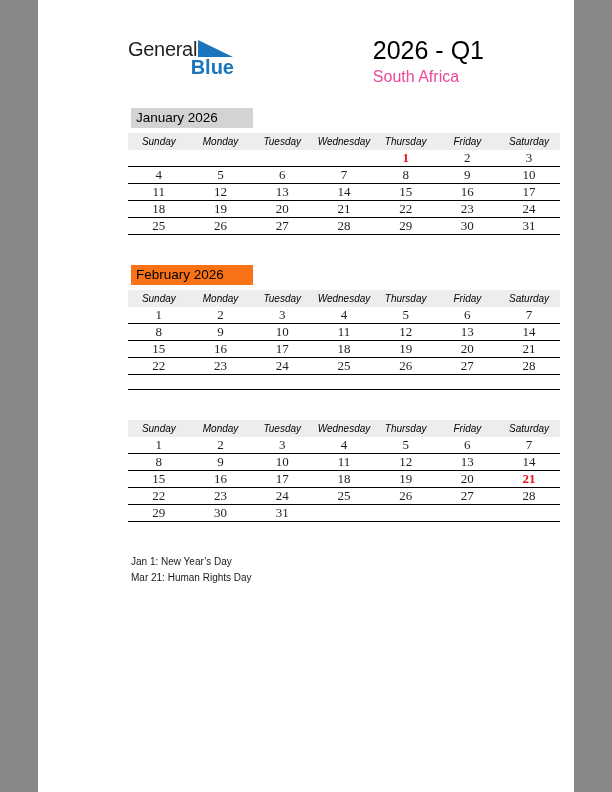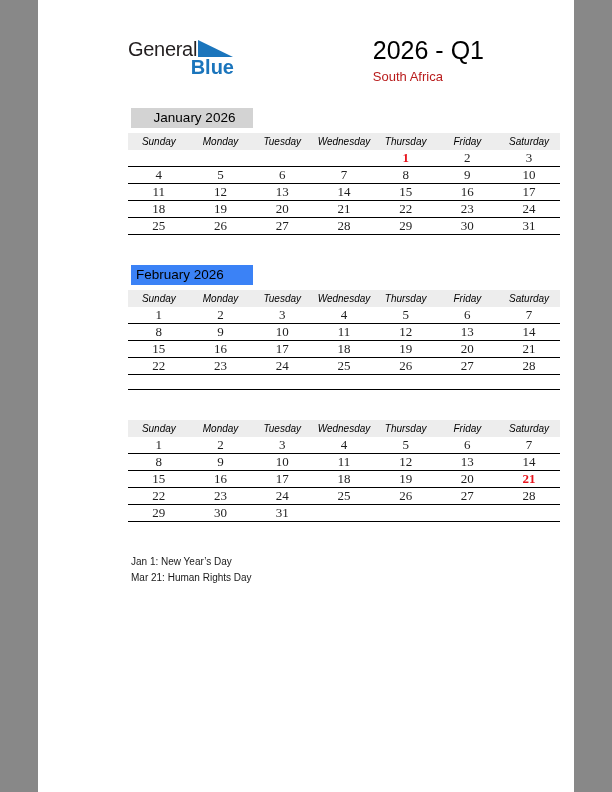--- a/index.html
+++ b/index.html
@@ -17,21 +17,21 @@
   
   .logo { position:absolute; left:90px; top:38px; width:108px; }
   .logo-line1 { display:flex; align-items:flex-end; }
   .logo-word1 { font-size:20px; line-height:22px; color:#231f20; letter-spacing:-0.3px; }
   .logo-flag { display:block; margin-left:1px; margin-bottom:3px; }
   .logo-word2 { font-size:20px; line-height:18px; text-align:right; padding-right:2px; margin-top:-2px;font-weight:bold; }
 
   
   .title-block { position:absolute; right:90px; top:34px; text-align:left; }
   .page-title { font-size:25px; line-height:32px; color:#000; }
-  .page-subtitle { font-size:13px; line-height:22px; color:#b91c1c; }
+  .page-subtitle { font-size:16px; line-height:22px; color:#ec4899; }
 
   
   .months { position:absolute; left:90px; top:108px; width:432px; }
   .month { margin-bottom:30px; }
   .month-title {
     width:122px; height:20px;
     margin-left:3px; margin-bottom:5px;
     padding-left:5px;
     font-size:13.5px; line-height:20px;
     color:#000;
@@ -69,21 +69,21 @@
     <div class="logo-word2" style="color: rgb(27, 117, 188);">Blue</div>
   </div>
 
   <div class="title-block">
     <div class="page-title">2026 - Q1</div>
     <div class="page-subtitle">South Africa</div>
   </div>
 
   <main class="months">
       <section class="month">
-        <div class="month-title" style="background: rgb(211, 211, 211); text-align: center;">January 2026</div>
+        <div class="month-title" style="background: rgb(211, 211, 211);">January 2026</div>
         <table class="cal">
           <thead>
             <tr>
               <th style="background: rgb(237, 237, 237);">Sunday</th>
               <th style="background: rgb(237, 237, 237);">Monday</th>
               <th style="background: rgb(237, 237, 237);">Tuesday</th>
               <th style="background: rgb(237, 237, 237);">Wednesday</th>
               <th style="background: rgb(237, 237, 237);">Thursday</th>
               <th style="background: rgb(237, 237, 237);">Friday</th>
               <th style="background: rgb(237, 237, 237);">Saturday</th>
@@ -132,21 +132,21 @@
               <td>27</td>
               <td>28</td>
               <td>29</td>
               <td>30</td>
               <td>31</td>
             </tr>
           </tbody>
         </table>
       </section>
       <section class="month">
-        <div class="month-title" style="background: #3b82f6;">February 2026</div>
+        <div class="month-title" style="background: #f97316;">February 2026</div>
         <table class="cal">
           <thead>
             <tr>
               <th style="background: rgb(237, 237, 237);">Sunday</th>
               <th style="background: rgb(237, 237, 237);">Monday</th>
               <th style="background: rgb(237, 237, 237);">Tuesday</th>
               <th style="background: rgb(237, 237, 237);">Wednesday</th>
               <th style="background: rgb(237, 237, 237);">Thursday</th>
               <th style="background: rgb(237, 237, 237);">Friday</th>
               <th style="background: rgb(237, 237, 237);">Saturday</th>

